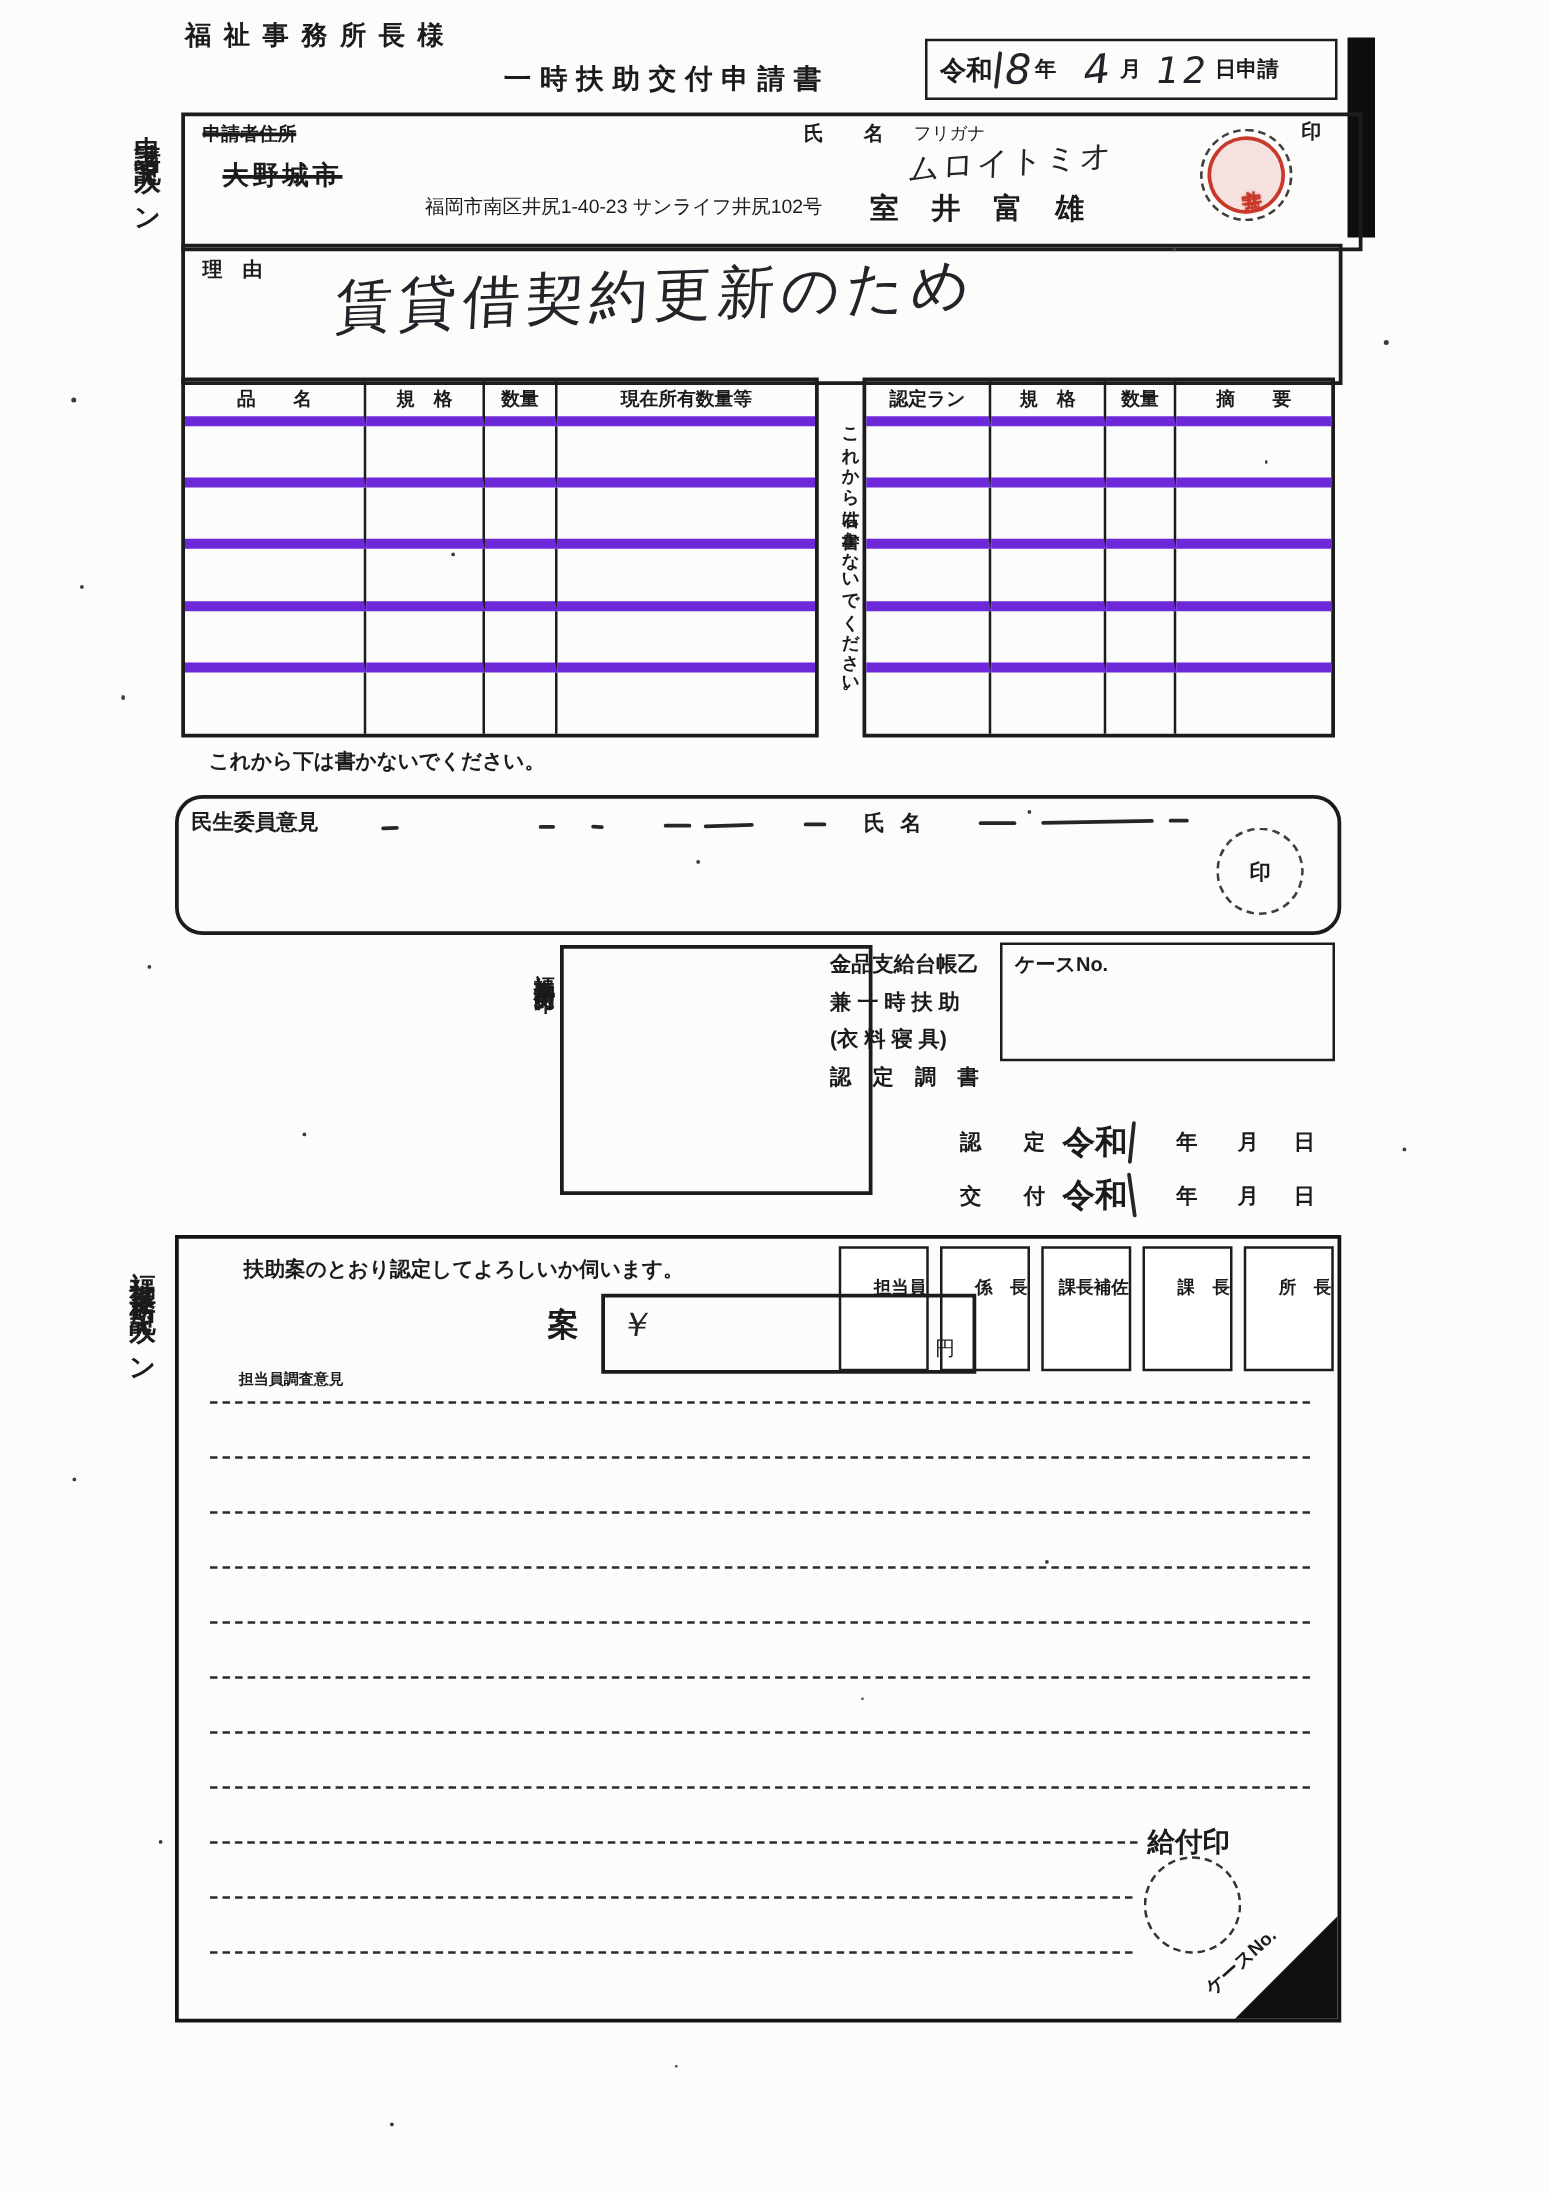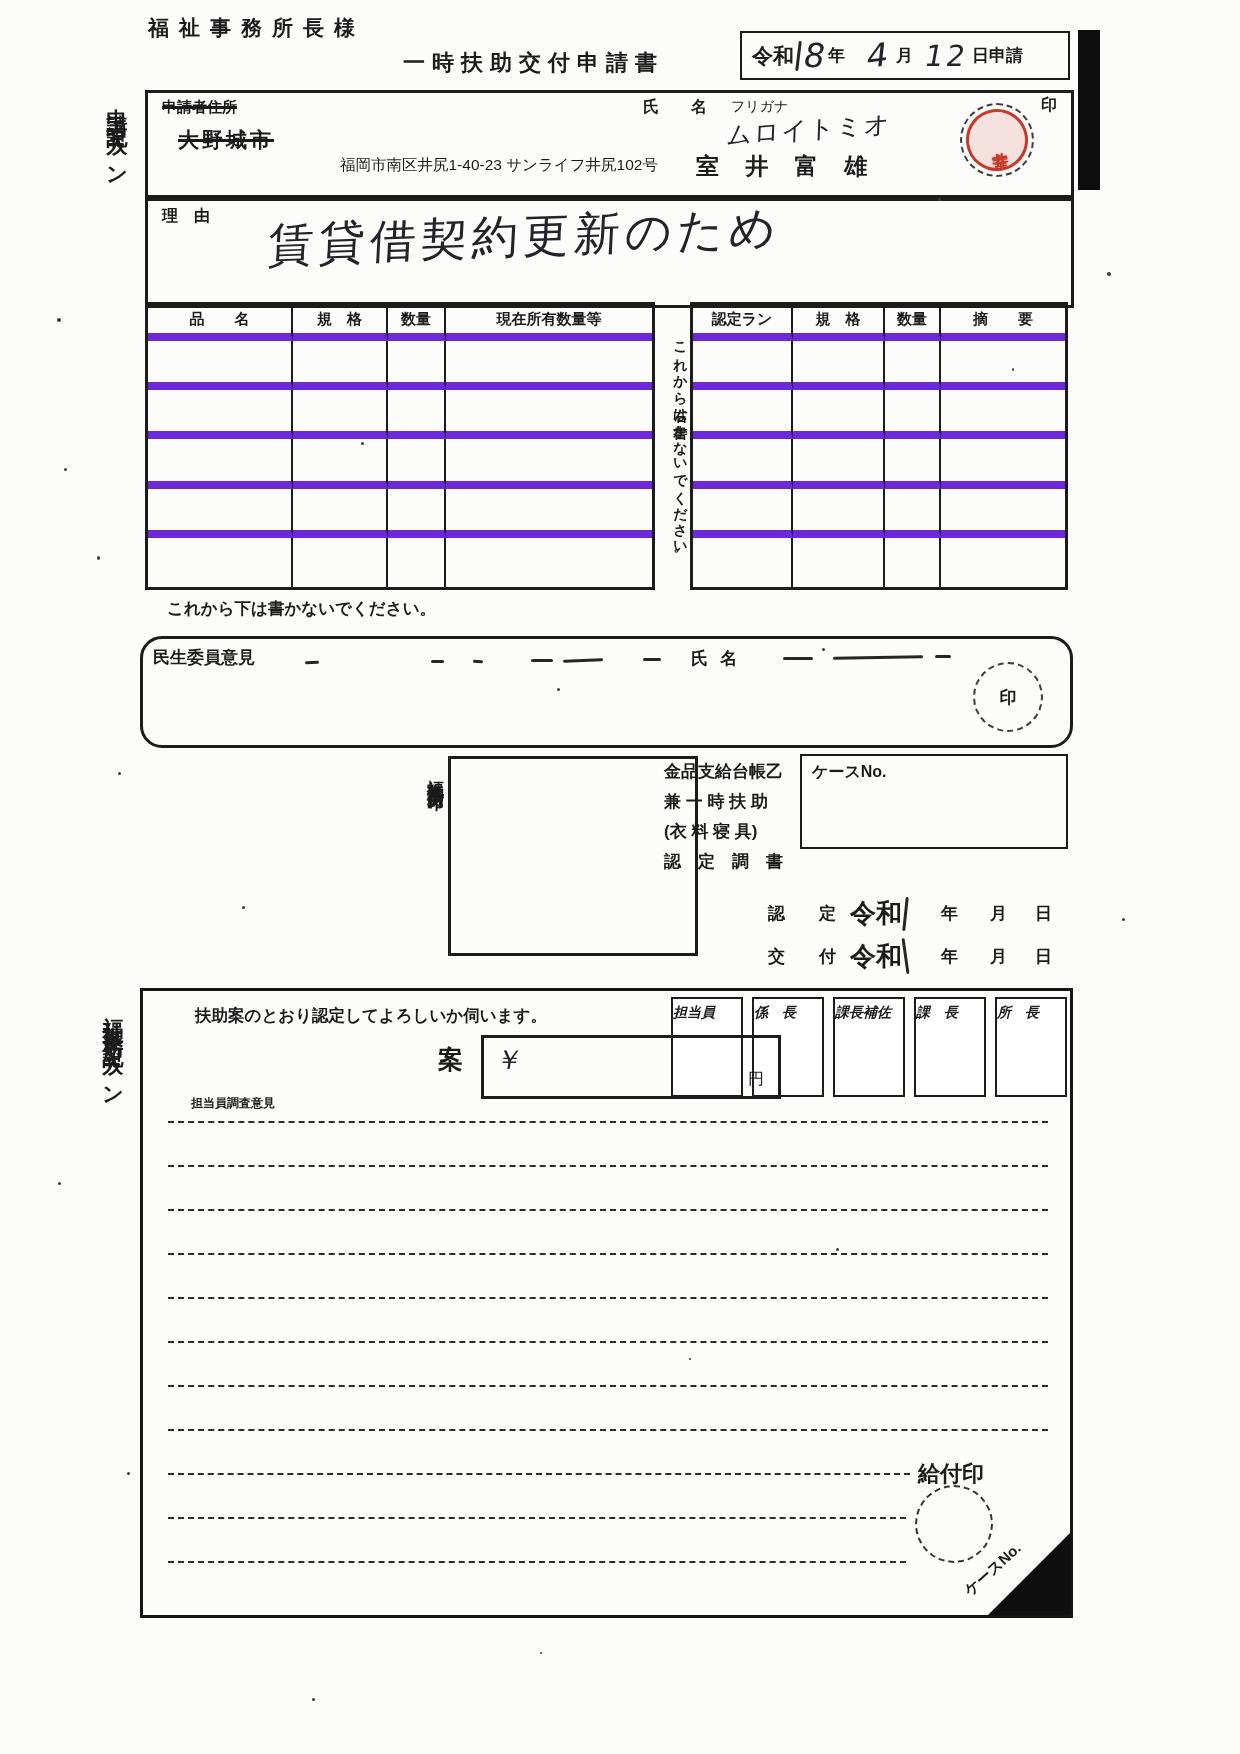--- a/index.html
+++ b/index.html
@@ -23,21 +23,21 @@
     color:#c8392b;display:flex;align-items:center;justify-content:center;
     text-shadow:0 0 2px rgba(200,57,43,.55);}
   .strike{text-decoration:line-through;text-decoration-thickness:3px;}
   .serif{font-family:"Liberation Serif","DejaVu Serif",serif;}
   .cell{border-right:2px solid #1c1c1c;border-bottom:8px solid #6d28d9;
     display:flex;align-items:center;justify-content:center;}
   .cell.last{border-right:none;}
   .cell.bot{border-bottom:none;}
   .th{font-size:15px;font-weight:bold;}
   .appr{width:72px;height:100px;border:2.5px solid #1c1c1c;background:#fff;
-    font-size:14px;font-weight:bold;text-align:left;padding-top:5px;box-sizing:border-box;font-style:italic;}
+    font-size:14px;font-weight:bold;text-align:right;padding-top:22px;box-sizing:border-box;}
 </style>
 </head>
 <body>
 
 <div class="abs b" style="left:148px;top:14px;font-size:21px;letter-spacing:10px;">福祉事務所長様</div>
 
 <div class="abs b" style="left:383px;top:48px;font-size:22px;letter-spacing:7px;margin-left:20px;">一時扶助交付申請書</div>
 
 <div class="abs" style="left:740px;top:31px;width:330px;height:49px;border:2.5px solid #1c1c1c;display:flex;align-items:center;padding:0 10px;box-sizing:border-box;">
   <span class="serif b" style="font-size:21px;">令和</span>
@@ -49,21 +49,21 @@
   <span class="hand" style="font-size:29px;margin-left:12px;transform:skewX(-10deg);letter-spacing:3px;">12</span>
   <span class="b" style="font-size:17px;margin-left:4px;">日申請</span>
 </div>
 
 <div class="abs" style="left:1078px;top:30px;width:22px;height:160px;background:#0e0e0e;"></div>
 
 <div class="abs b vtext" style="left:103px;top:92px;height:235px;font-size:21px;letter-spacing:6px;">申請者記入ラン</div>
 
 <div class="abs b vtext" style="left:99px;top:1000px;height:300px;font-size:21px;letter-spacing:6px;">福祉事務所記入ラン</div>
 
-<div class="abs box" style="left:145px;top:90px;width:923px;height:105px;">
+<div class="abs box" style="left:145px;top:90px;width:923px;height:105px;padding-left:16px;">
   <div class="abs b strike" style="left:14px;top:5px;font-size:15px;">申請者住所</div>
   <div class="abs b strike" style="left:30px;top:33px;font-size:21px;letter-spacing:3px;">大野城市</div>
   <div class="abs" style="left:192px;top:62px;font-size:15.5px;">福岡市南区井尻1-40-23 サンライフ井尻102号</div>
   <div class="abs b" style="left:495px;top:4px;font-size:16px;letter-spacing:8px;">氏　名</div>
   <div class="abs" style="left:583px;top:5px;font-size:14px;">フリガナ</div>
   <div class="abs hand" style="left:578px;top:20px;font-size:25px;letter-spacing:2px;transform:rotate(-4deg) skewX(-6deg);">ムロイトミオ</div>
   <div class="abs b" style="left:548px;top:58px;font-size:23px;letter-spacing:10px;">室 井 富 雄</div>
   <div class="abs b" style="left:893px;top:2px;font-size:16px;">印</div>
   <div class="seal-outer" style="left:812px;top:10px;width:70px;height:70px;">
     <div class="seal-red vtext b" style="width:56px;height:56px;font-size:16px;transform:rotate(-8deg);">室井</div>

